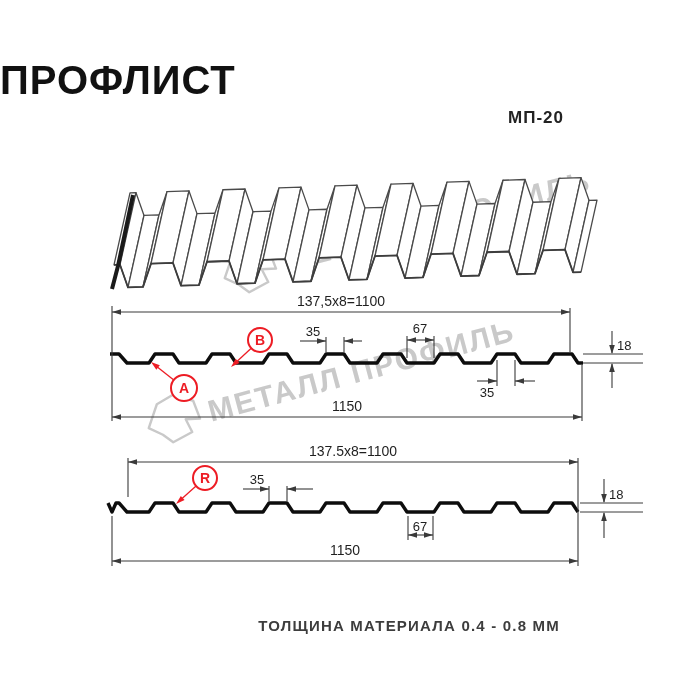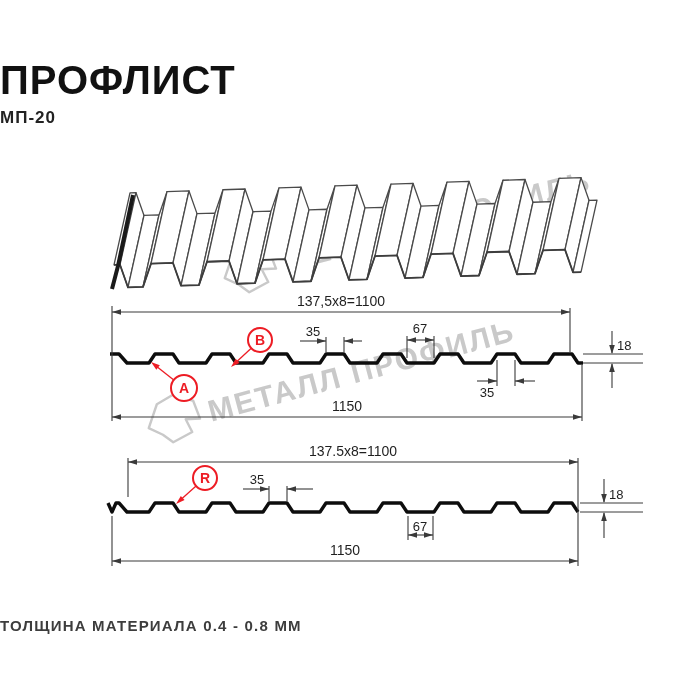--- a/index.html
+++ b/index.html
@@ -1,22 +1,22 @@
 <!DOCTYPE html>
 <html><head>
 <meta charset="utf-8">
 <style>
   html,body{margin:0;padding:0;background:#ffffff;}
   .page{position:relative;width:700px;height:700px;background:#fff;overflow:hidden;
         font-family:"Liberation Sans", sans-serif;}
   .title{position:absolute;top:58px;left:0;width:700px;
          font-size:40px;font-weight:800;letter-spacing:1px;color:#111;}
-  .subtitle{position:absolute;top:108px;left:0;width:564px;text-align:left;
+  .subtitle{position:absolute;top:108px;left:0;width:564px;text-align:right;
             font-size:17px;font-weight:700;letter-spacing:1px;color:#222;}
-  .footer{position:absolute;top:617px;left:0;width:560px;text-align:left;
+  .footer{position:absolute;top:617px;left:0;width:560px;text-align:right;
           font-size:15px;font-weight:600;letter-spacing:1.2px;color:#3d3d3d;}
   svg{position:absolute;top:0;left:0;}
 </style>
 </head>
 <body>
 
 <div class="page">
   <div class="title">ПРОФЛИСТ</div>
   <div class="subtitle">МП-20</div>
   <svg id="draw" width="700" height="700" viewBox="0 0 700 700">

